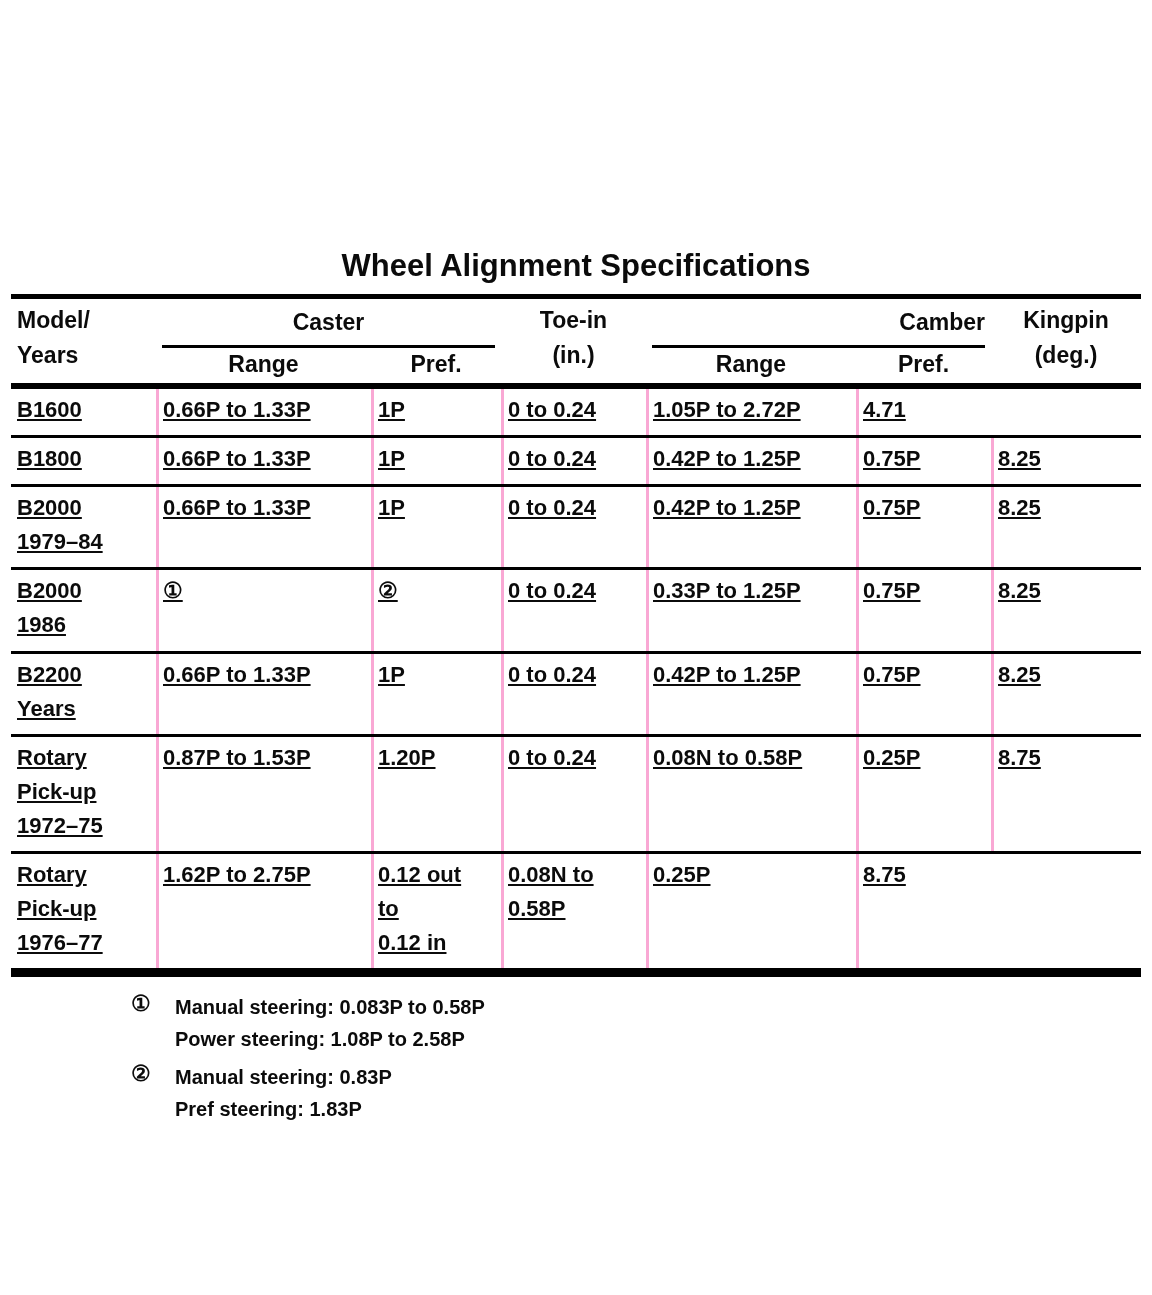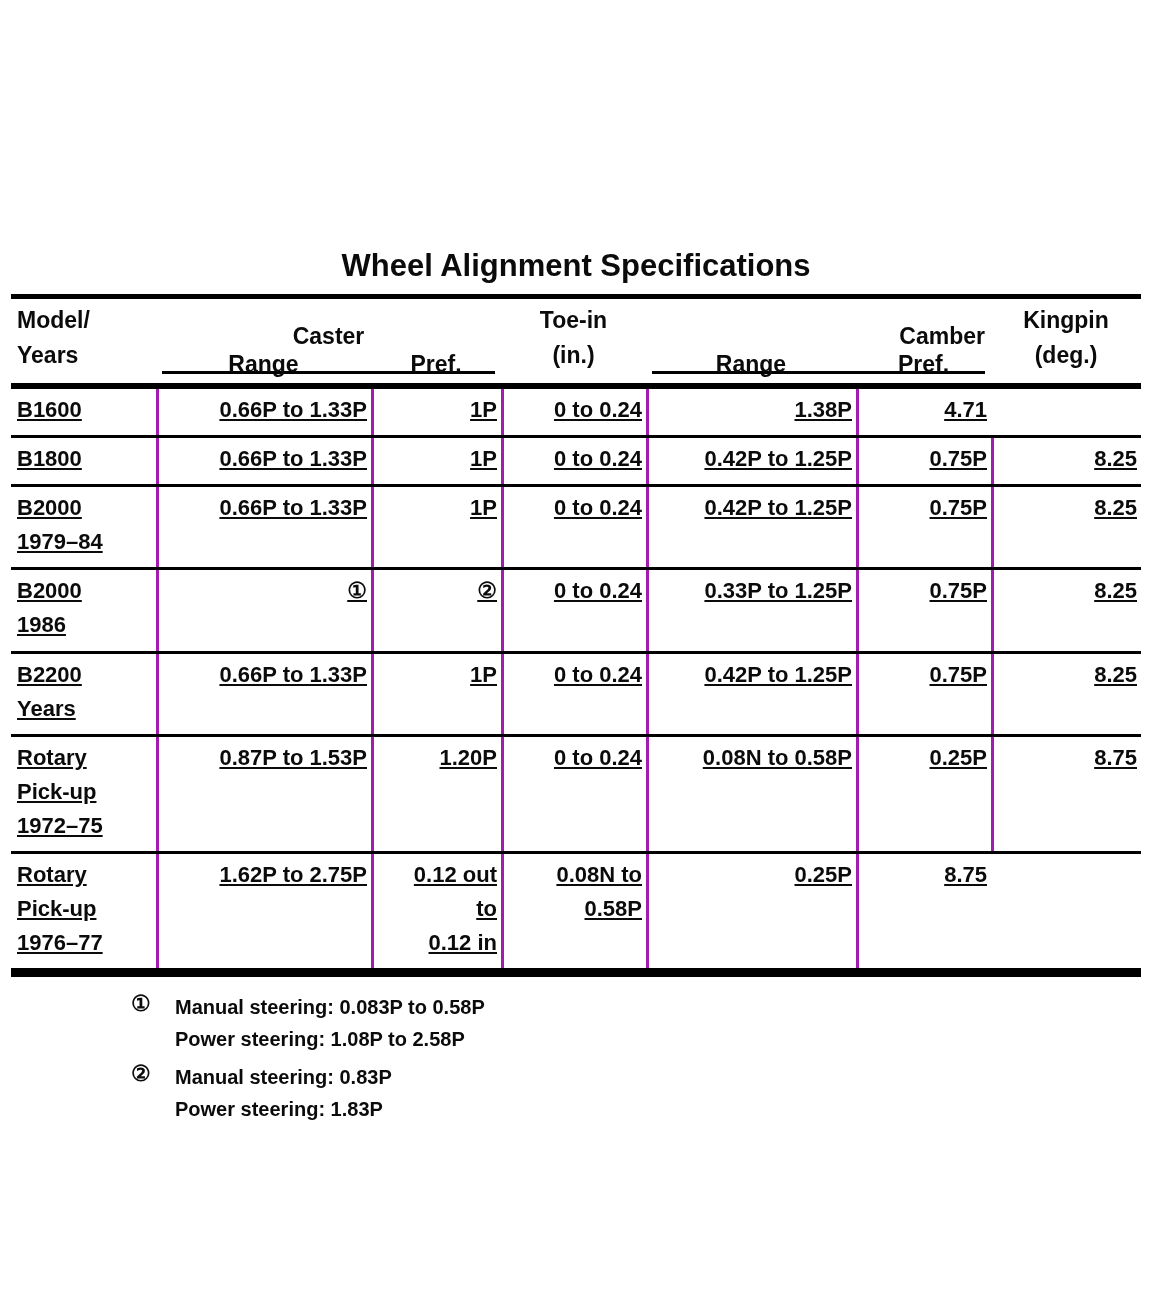--- a/index.html
+++ b/index.html
@@ -53,40 +53,40 @@
     grid-column: 1; grid-row: 1 / 3;
     text-align: left; padding-left: 6px;
     white-space: pre-line;
   }
   .h-caster { grid-column: 2 / 4; grid-row: 1; align-self: start; }
   .h-toe    { grid-column: 4; grid-row: 1 / 3; white-space: pre-line; }
   .h-camber { grid-column: 5 / 7; grid-row: 1; align-self: start; text-align: right; }
   .h-king   { grid-column: 7; grid-row: 1 / 3; white-space: pre-line; }
   .span-head-inner {
     display: block;
-    margin: 16px 6px;
-    padding-bottom: 17px;
+    margin: 2px 6px;
+    padding-bottom: 5px;
     border-bottom: 3px solid #000;
   }
   .h-range1 { grid-column: 2; grid-row: 2; align-self: end; }
   .h-pref1  { grid-column: 3; grid-row: 2; align-self: end; }
   .h-range2 { grid-column: 5; grid-row: 2; align-self: end; }
   .h-pref2  { grid-column: 6; grid-row: 2; align-self: end; }
 
   
   .body-row {
     border-bottom: 3px solid #000;
     align-items: stretch;
     font-size: 22px;
     text-decoration: underline;
   }
   .body-row:last-child { border-bottom: none; }
   .cell {
-    border-left: 3px solid #a21caf;
-    text-align: right;
+    border-left: 3px solid #f9a8d4;
+    text-align: left;
     padding: 4px 4px 8px 4px;
     line-height: 1.55;
     white-space: pre-line;
   }
   .cell.model {
     border-left: none;
     text-align: left;
     padding-left: 6px;
   }
 
@@ -137,21 +137,21 @@
       <div class="h-cell h-range2">Range</div>
       <div class="h-cell h-pref2">Pref.</div>
     </div>
     <div class="rule rule-header"></div>
 
     <div class="grid-cols body-row">
       <div class="cell model">B1600</div>
       <div class="cell">0.66P to 1.33P</div>
       <div class="cell">1P</div>
       <div class="cell">0 to 0.24</div>
-      <div class="cell">1.38P</div>
+      <div class="cell">1.05P to 2.72P</div>
       <div class="cell">4.71</div>
     </div>
 
     <div class="grid-cols body-row">
       <div class="cell model">B1800</div>
       <div class="cell">0.66P to 1.33P</div>
       <div class="cell">1P</div>
       <div class="cell">0 to 0.24</div>
       <div class="cell">0.42P to 1.25P</div>
       <div class="cell">0.75P</div>
@@ -220,18 +220,18 @@
 
     <div class="footnotes">
       <div class="footnote">
         <div class="fn-symbol">①</div>
         <div class="fn-text">Manual steering: 0.083P to 0.58P
 Power steering: 1.08P to 2.58P</div>
       </div>
       <div class="footnote">
         <div class="fn-symbol">②</div>
         <div class="fn-text">Manual steering: 0.83P
-Power steering: 1.83P</div>
+Pref steering: 1.83P</div>
       </div>
     </div>
 
   </div>
 </div>
 
 </body></html>

